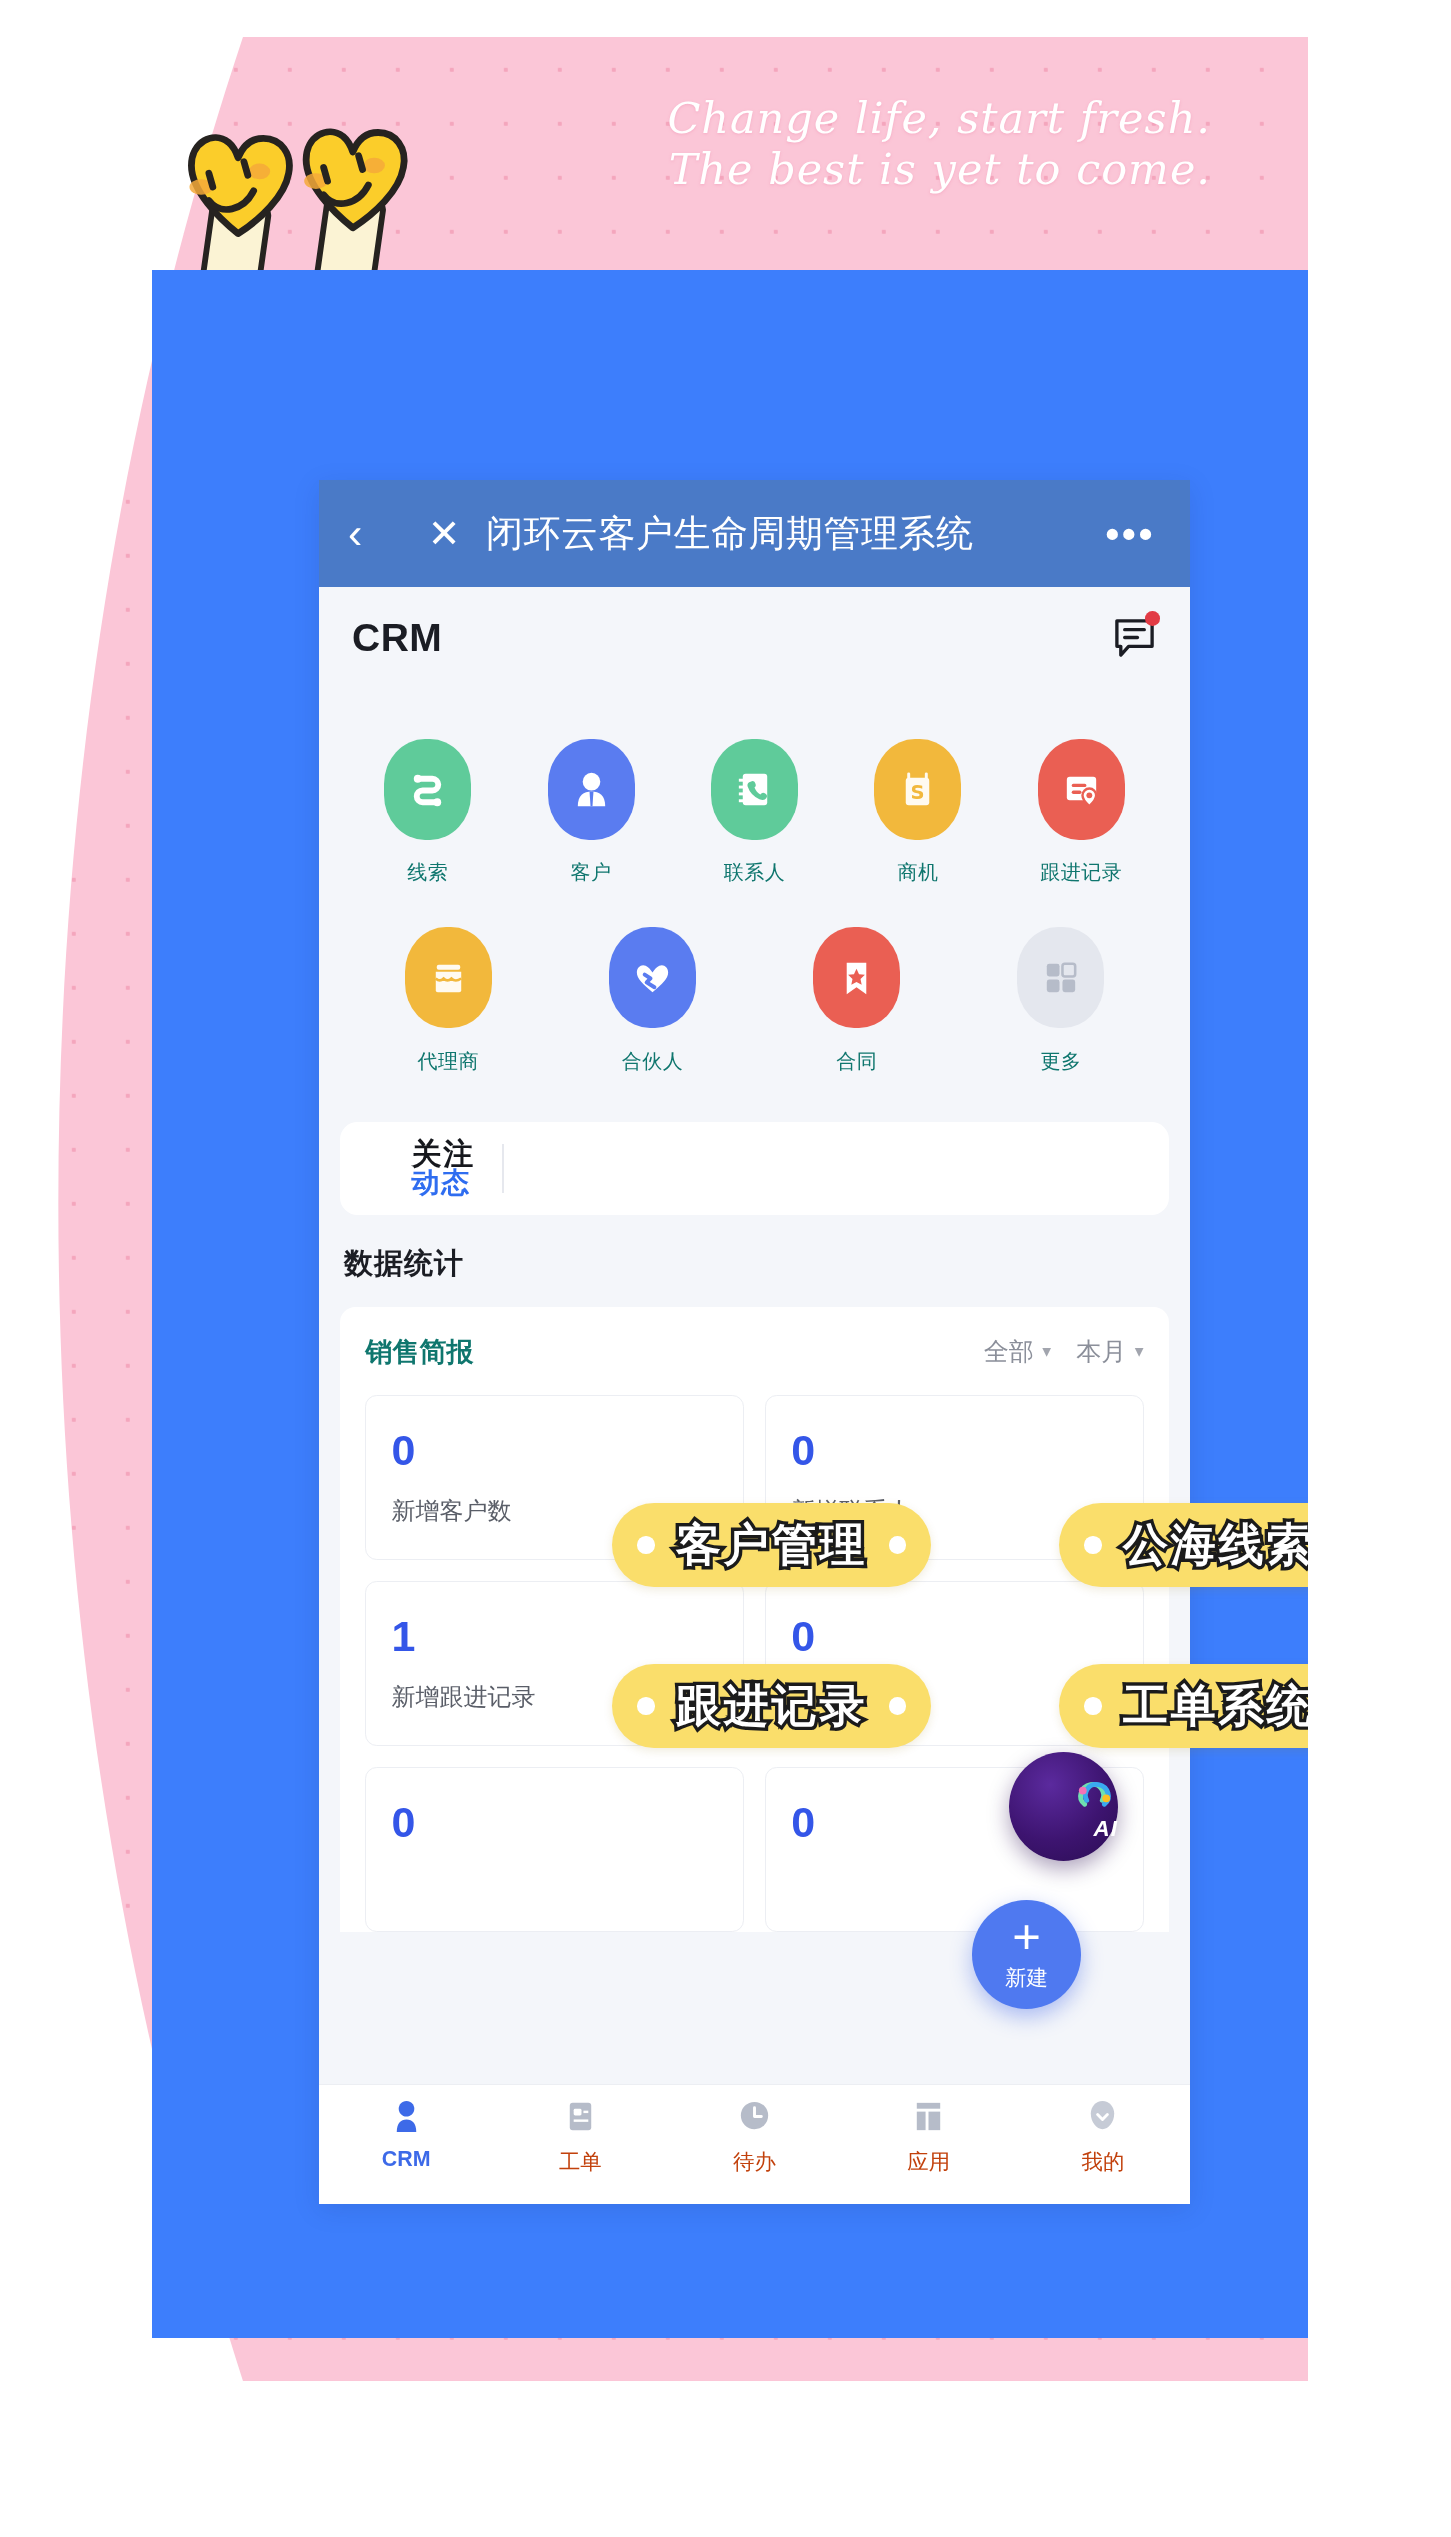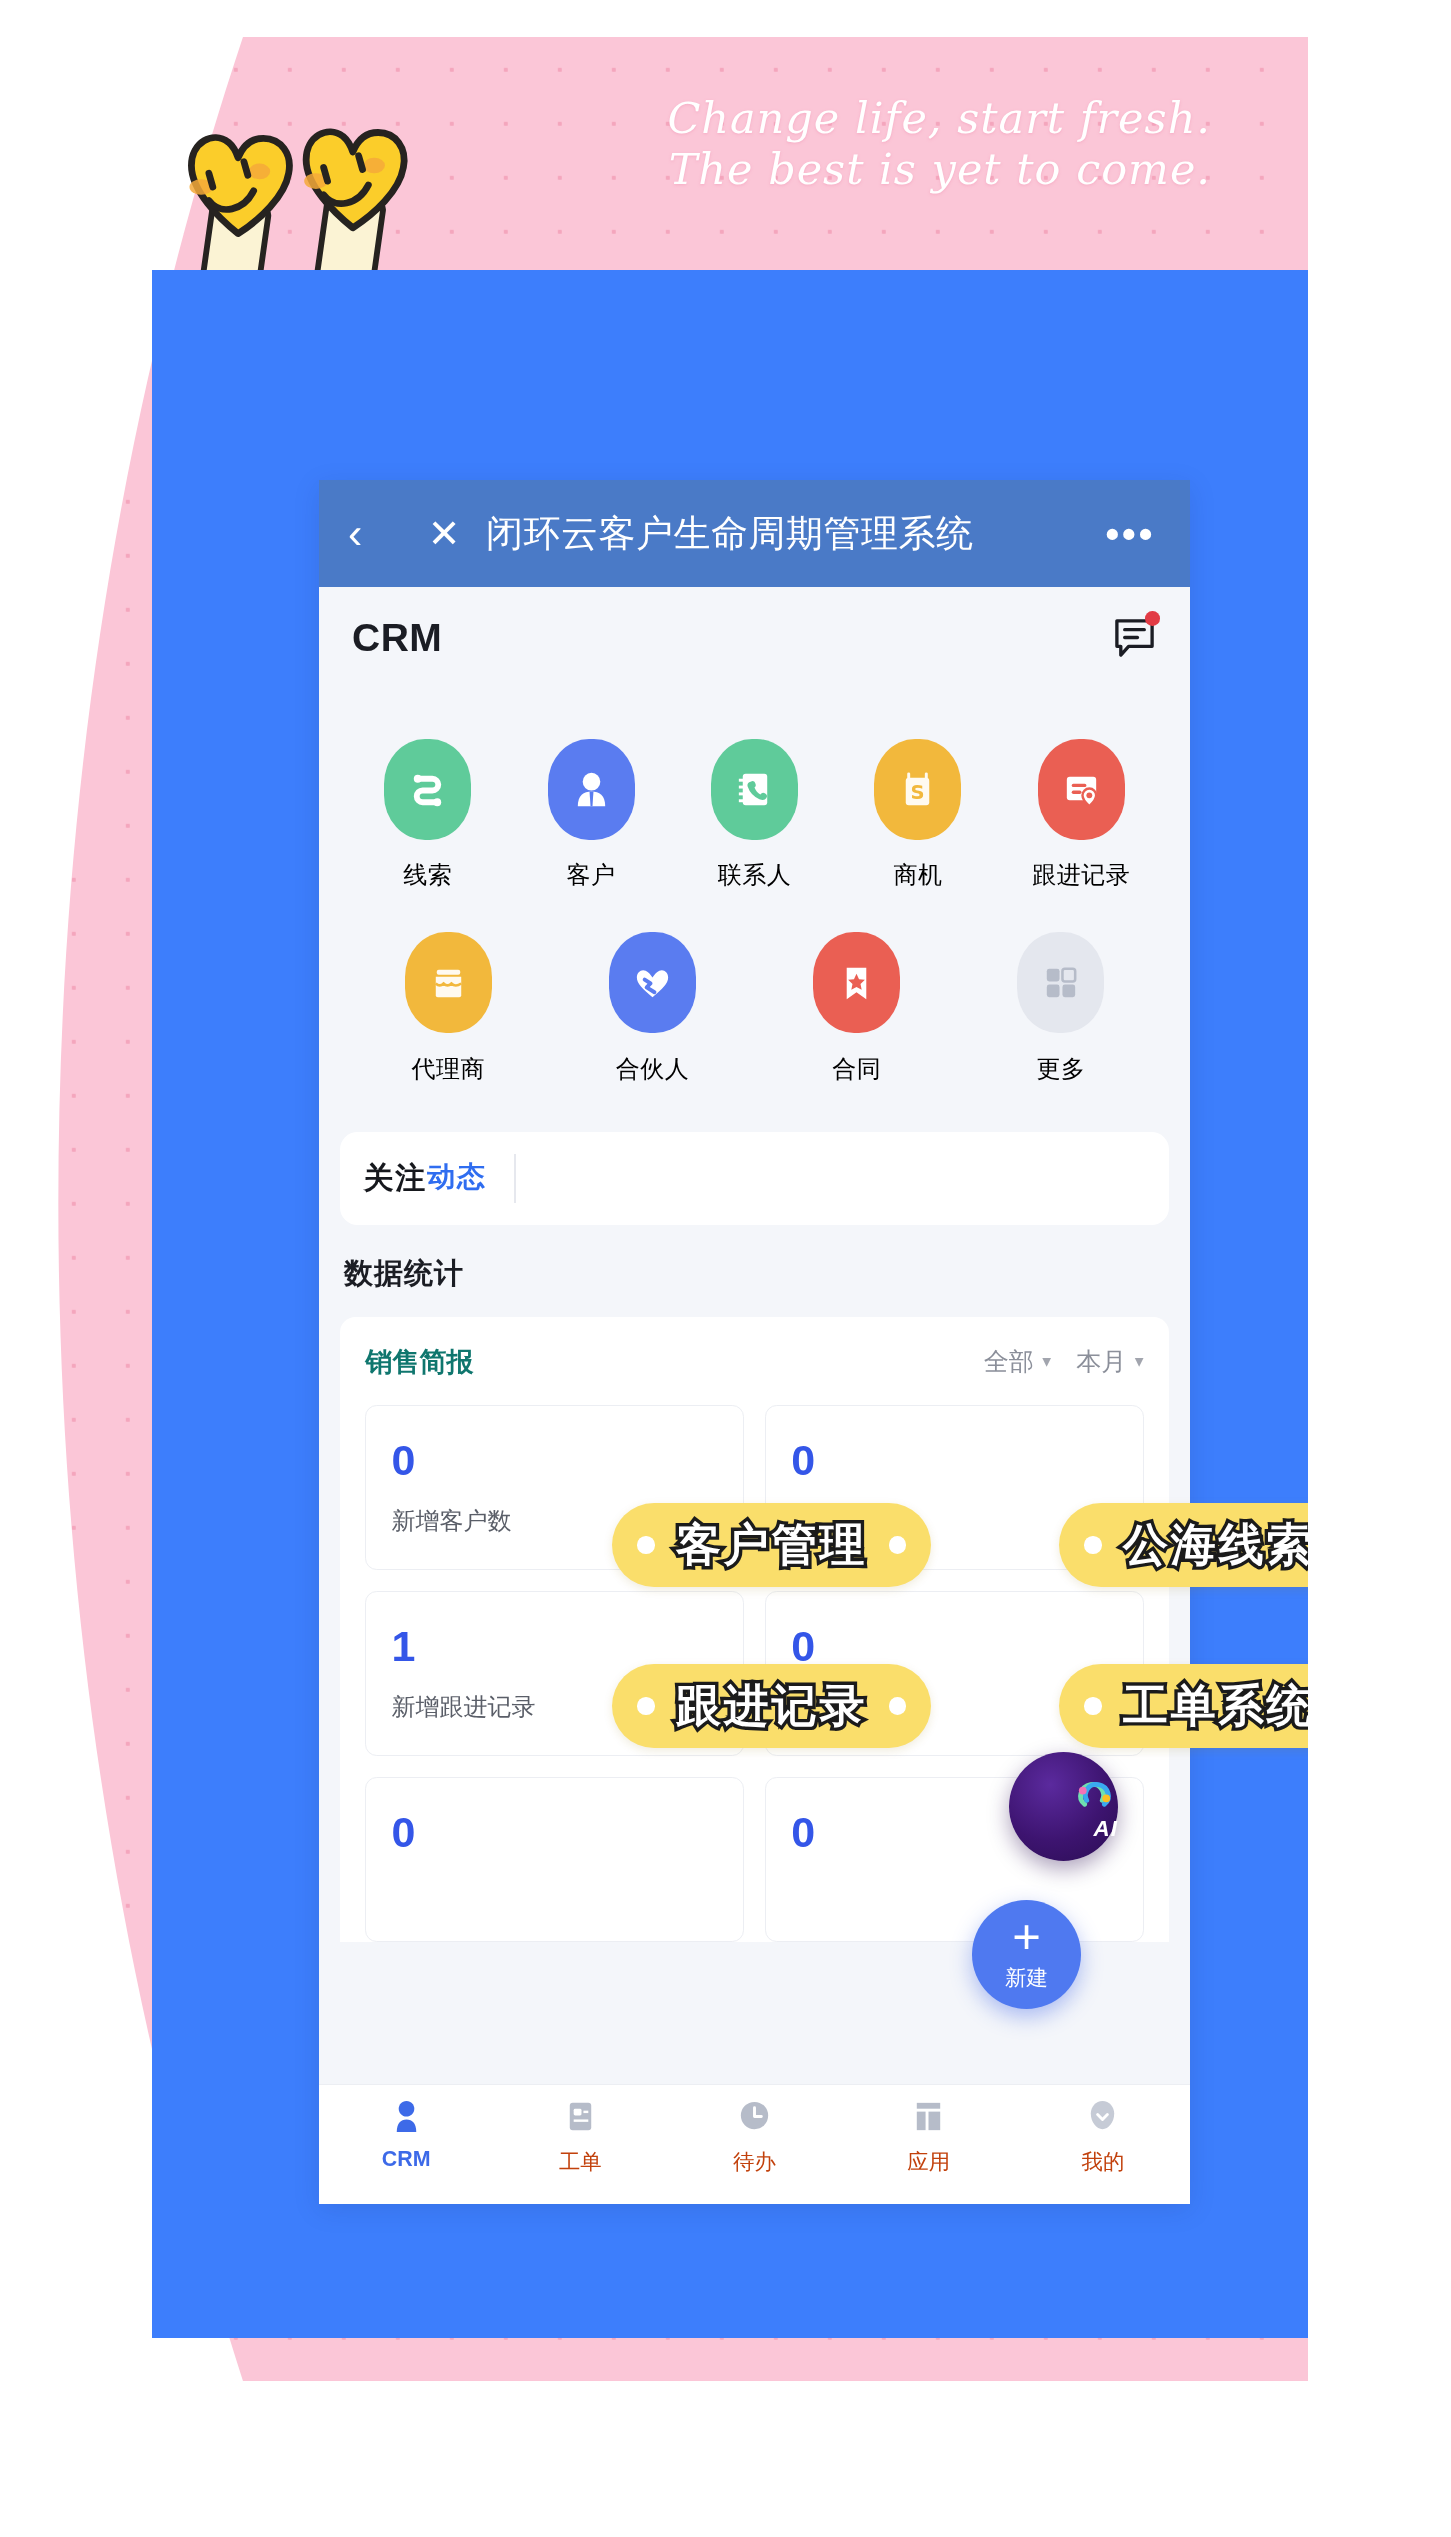--- a/index.html
+++ b/index.html
@@ -77,28 +77,28 @@
 
   
   .gridwrap{ background:#f4f6fa; padding:51px 27px 39px 27px; }
   .gridrow{ display:flex; }
   .gridrow + .gridrow{ margin-top:41px; }
   .gcell{ flex:1; display:flex; flex-direction:column; align-items:center; }
   .gicon{
     width:87px; height:101px; border-radius:41px/45px;
     display:flex; align-items:center; justify-content:center;
   }
-  .glabel{ margin-top:19.4px; font-size:24px; color:#000000; letter-spacing:0.5px; }
+  .glabel{ margin-top:19.4px; font-size:20px; color:#0f766e; letter-spacing:0.5px; }
 
   
   .watchstrip{
     margin:7.8px 21.4px 0 21.4px; height:93px; background:#ffffff;
     border-radius:17.5px; display:flex; align-items:center; padding:0 23px;
   }
-  .watchlogo{ display:flex; flex-direction:row; line-height:1.02; }
+  .watchlogo{ display:flex; flex-direction:column; line-height:1.02;margin-left:48px; }
   .watchlogo .l1{ font-size:30px; font-weight:900; color:#16181d; letter-spacing:1.9px; }
   .watchlogo .l2{ font-size:28px; font-weight:700; color:#2f6df0; letter-spacing:1.9px; position:relative; }
   .watchsep{ width:1.9px; height:49px; background:#e6e8ee; margin-left:27px; }
 
   
   .statsec{ padding:29px 25px 0 25px; background:#f4f6fa; }
   .statsec h2{ font-size:29px; font-weight:700; color:#1b1d24; letter-spacing:1px; }
 
   
   .reportcard{

